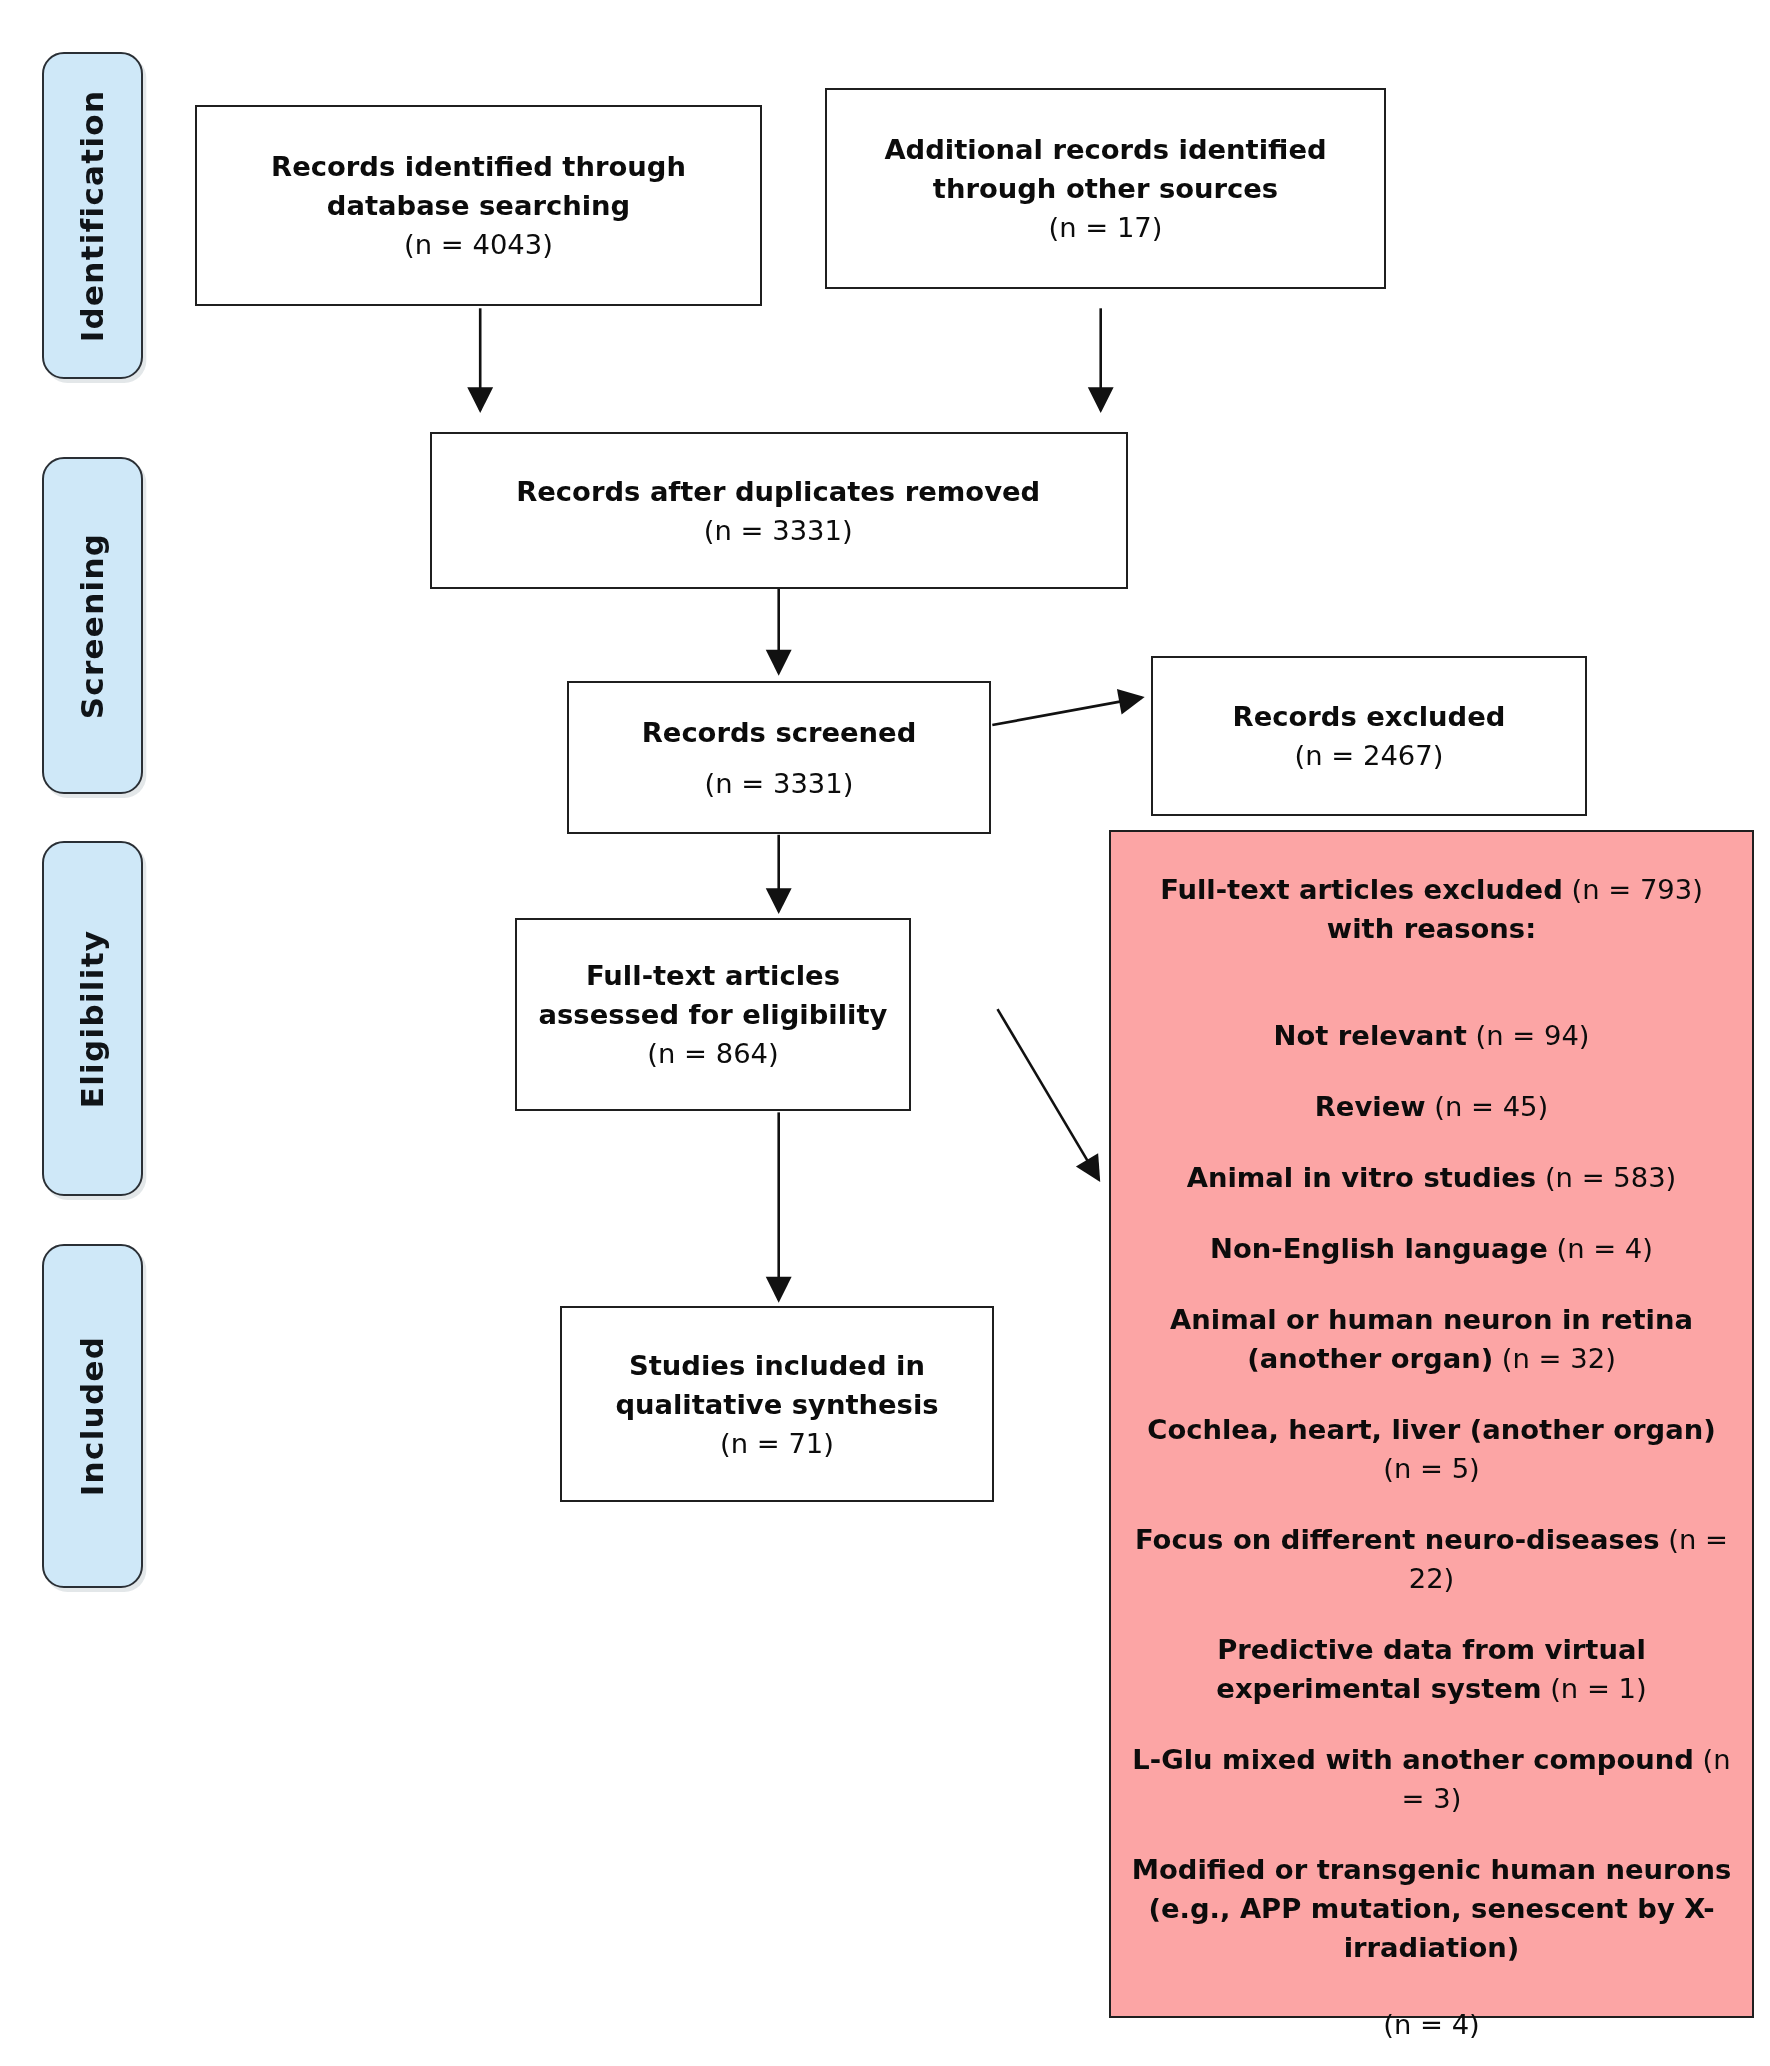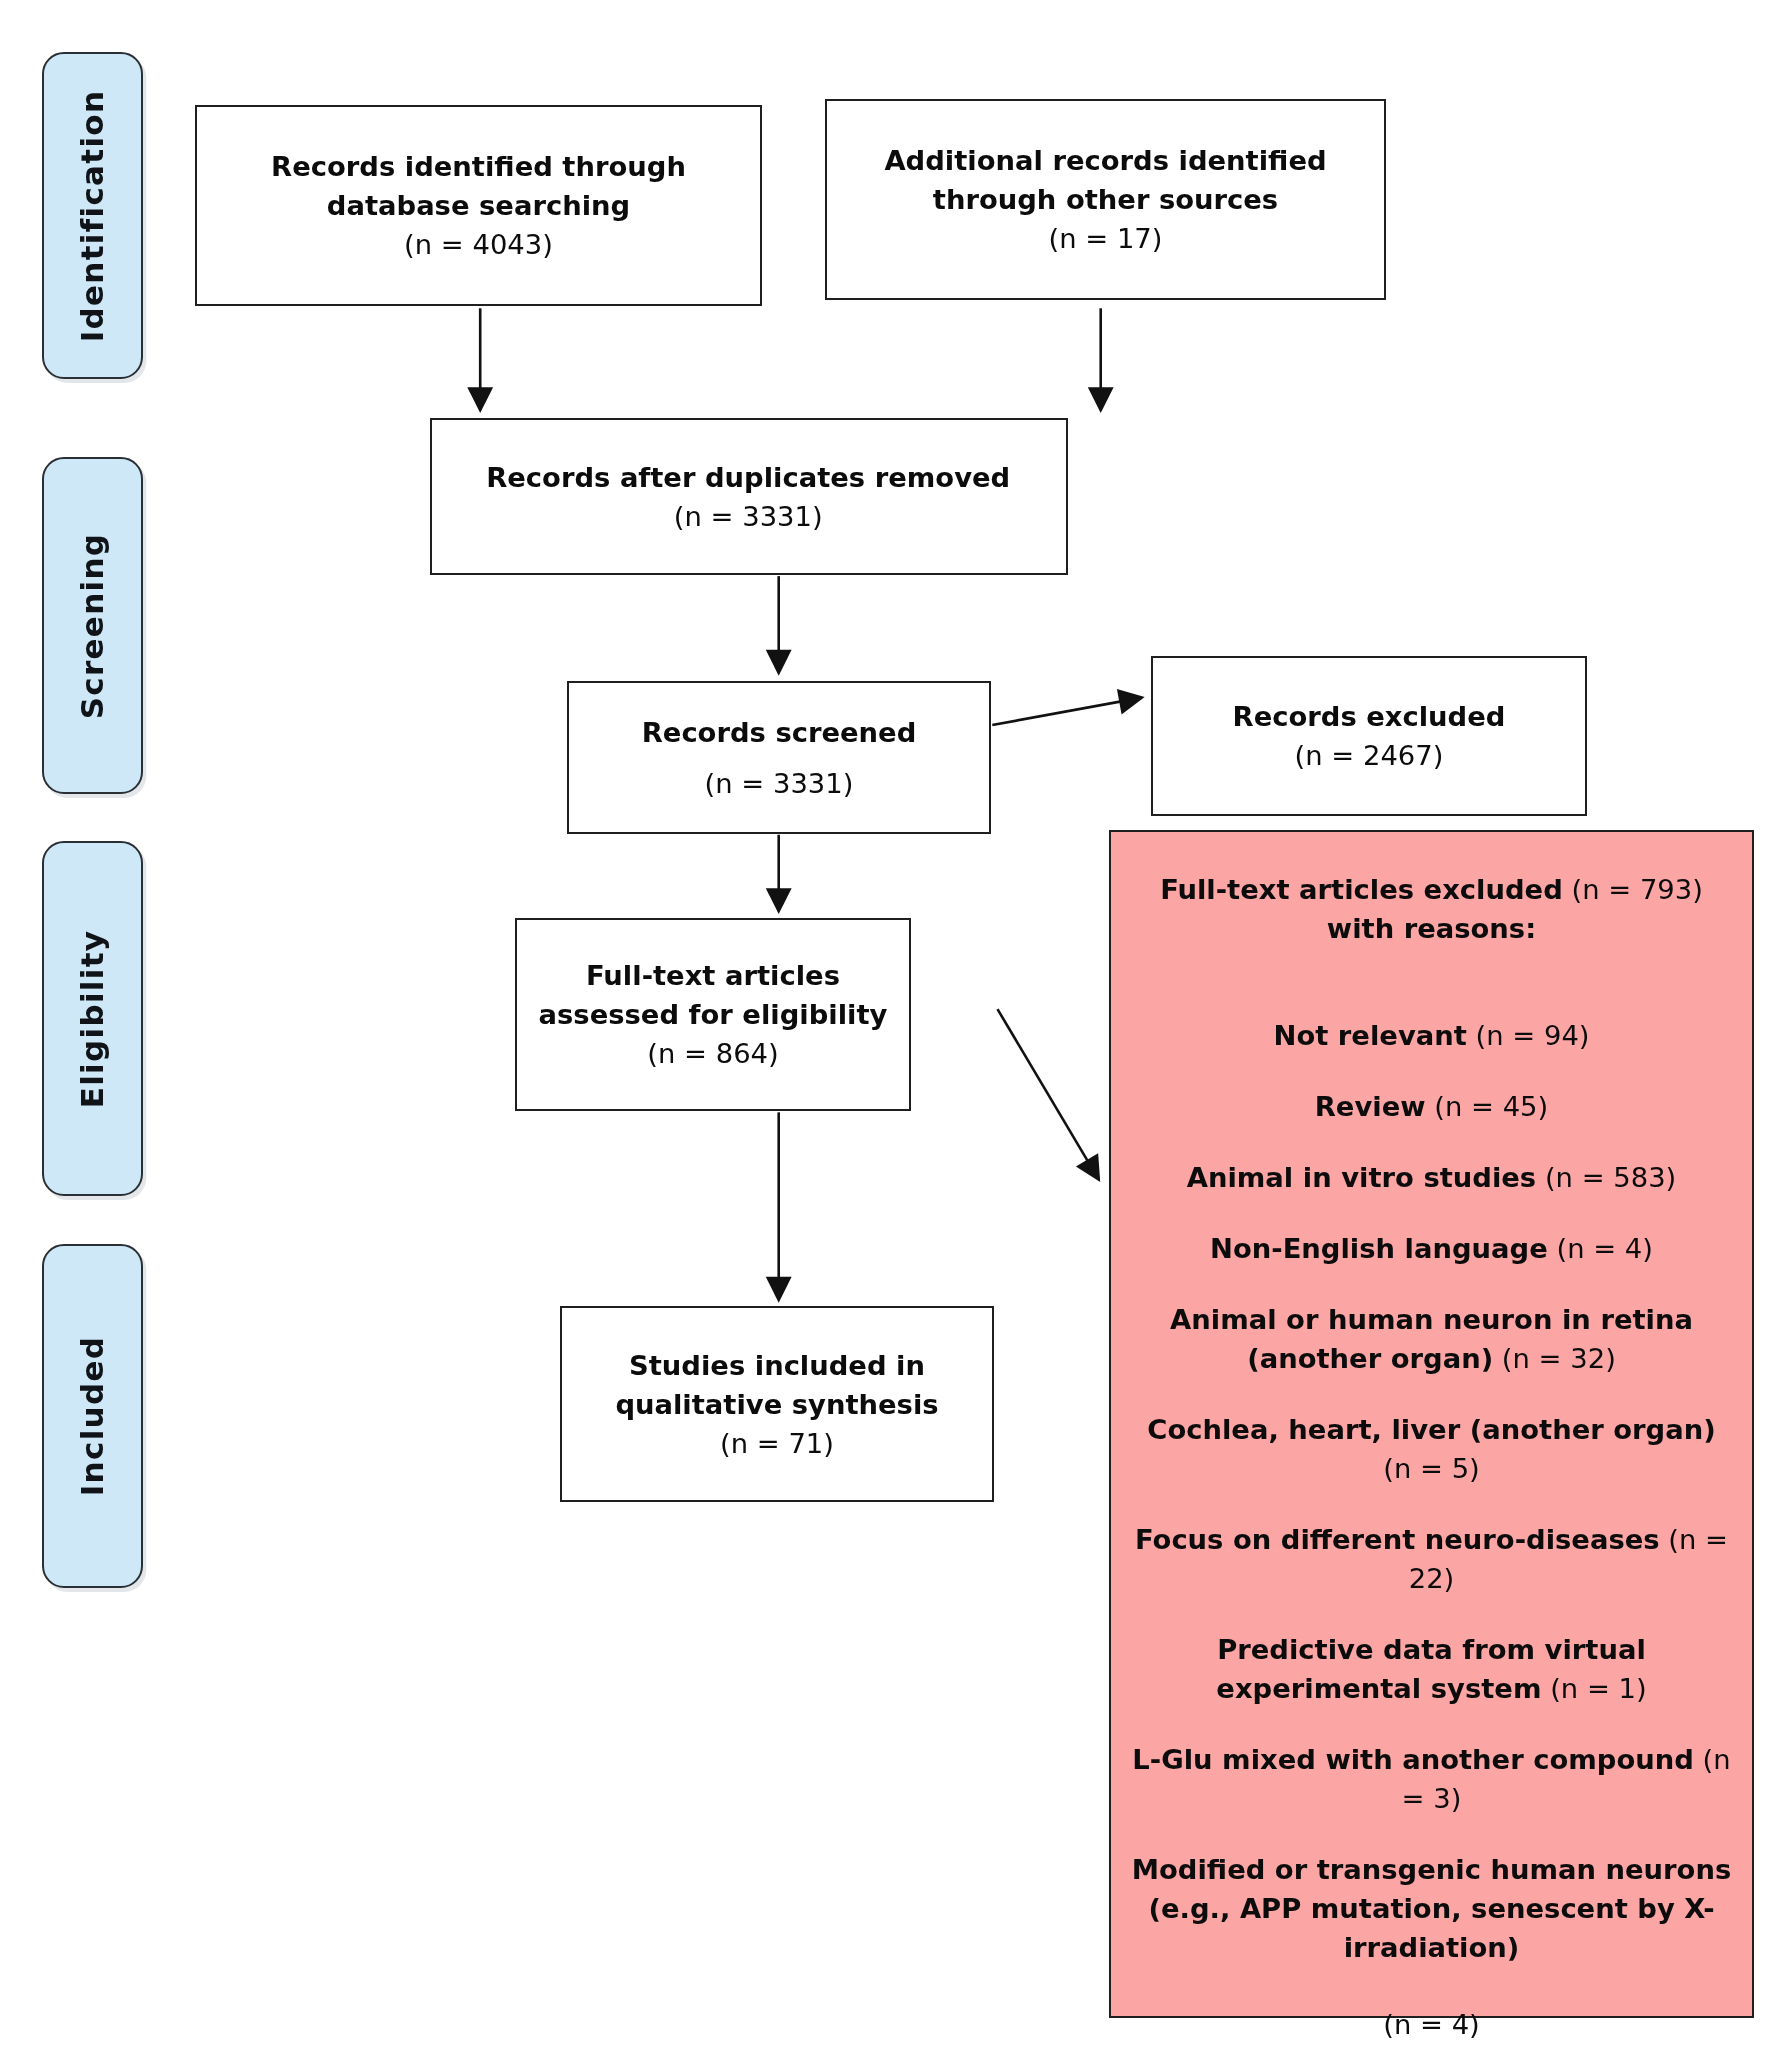--- a/index.html
+++ b/index.html
@@ -79,26 +79,26 @@
       <line x1="1192" y1="1703" x2="1192" y2="1990" marker-end="url(#ah)"></line>
       <line x1="1527" y1="1545" x2="1682" y2="1806" marker-end="url(#ah)"></line>
     </g>
   </svg>
 
   <div class="fbox" style="left:195px;top:105px;width:567px;height:201px;">
     <span class="lbl">Records identified through database searching</span>
     <span class="nval">(n = 4043)</span>
   </div>
 
-  <div class="fbox" style="left:825px;top:99px;width:561px;height:201px;">
+  <div class="fbox" style="left:825px;top:88px;width:561px;height:201px;">
     <span class="lbl">Additional records identified through other sources</span>
     <span class="nval">(n = 17)</span>
   </div>
 
-  <div class="fbox" style="left:430px;top:418px;width:638px;height:157px;padding-left:18px;">
+  <div class="fbox" style="left:430px;top:432px;width:698px;height:157px;padding-left:18px;">
     <span class="lbl">Records after duplicates removed</span>
     <span class="nval">(n = 3331)</span>
   </div>
 
   <div class="fbox" style="left:567px;top:681px;width:424px;height:153px;gap:12px;">
     <span class="lbl">Records screened</span>
     <span class="nval">(n = 3331)</span>
   </div>
 
   <div class="fbox" style="left:1151px;top:656px;width:436px;height:160px;">

